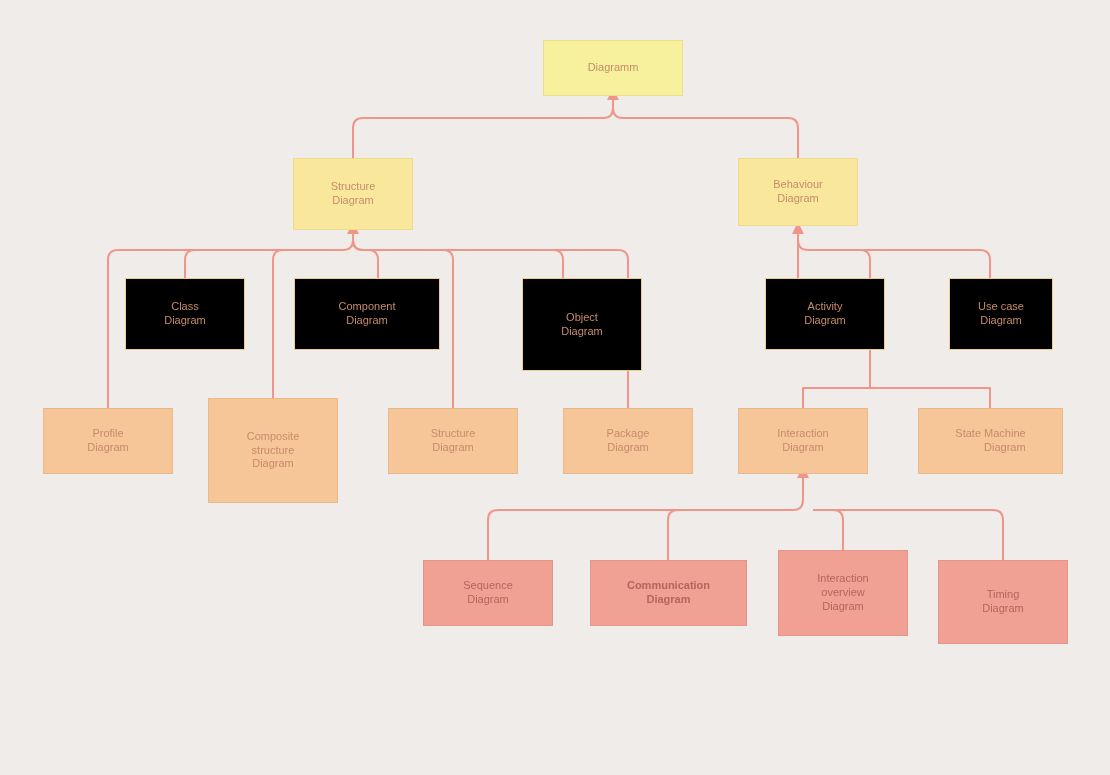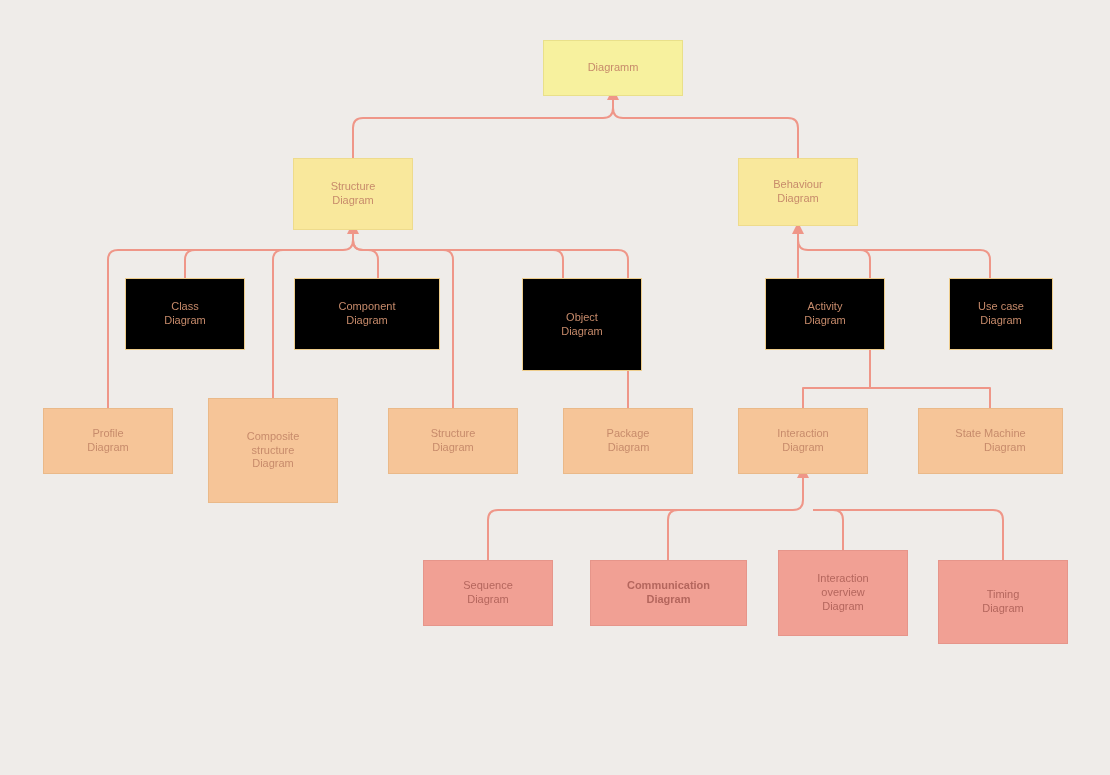--- a/index.html
+++ b/index.html
@@ -103,21 +103,21 @@
   <div class="node lvl2" style="left:949px; top:278px; width:104px; height:72px;">Use case
 Diagram</div>
 
   <div class="node lvl3" style="left:43px;  top:408px; width:130px; height:66px;">Profile
 Diagram</div>
   <div class="node lvl3" style="left:208px; top:398px; width:130px; height:105px;">Composite
 structure
 Diagram</div>
   <div class="node lvl3" style="left:388px; top:408px; width:130px; height:66px;">Structure
 Diagram</div>
-  <div class="node lvl3" style="left:563px; top:408px; width:130px; height:66px;text-align:right;">Package
+  <div class="node lvl3" style="left:563px; top:408px; width:130px; height:66px;">Package
 Diagram</div>
   <div class="node lvl3" style="left:738px; top:408px; width:130px; height:66px;">Interaction
 Diagram</div>
   <div class="node lvl3" style="left:918px; top:408px; width:145px; height:66px;text-align:right;">State Machine
 Diagram</div>
 
   <div class="node lvl4" style="left:423px; top:560px; width:130px; height:66px;">Sequence
 Diagram</div>
   <div class="node lvl4" style="left:590px; top:560px; width:157px; height:66px;font-weight:bold;">Communication
 Diagram</div>

